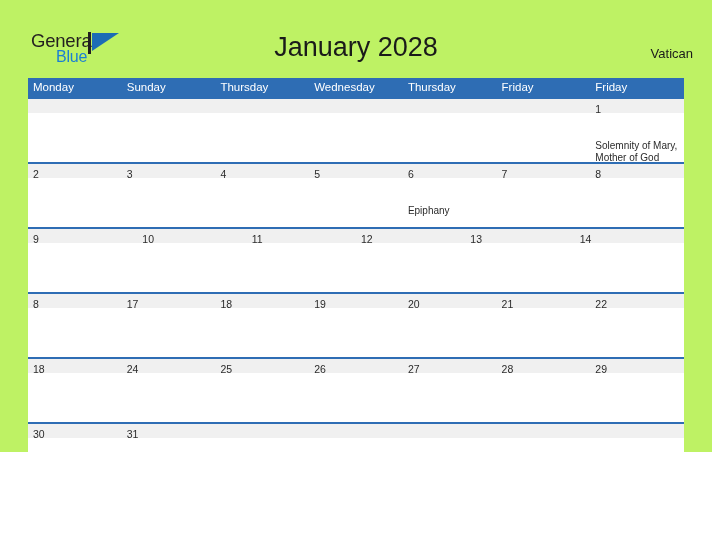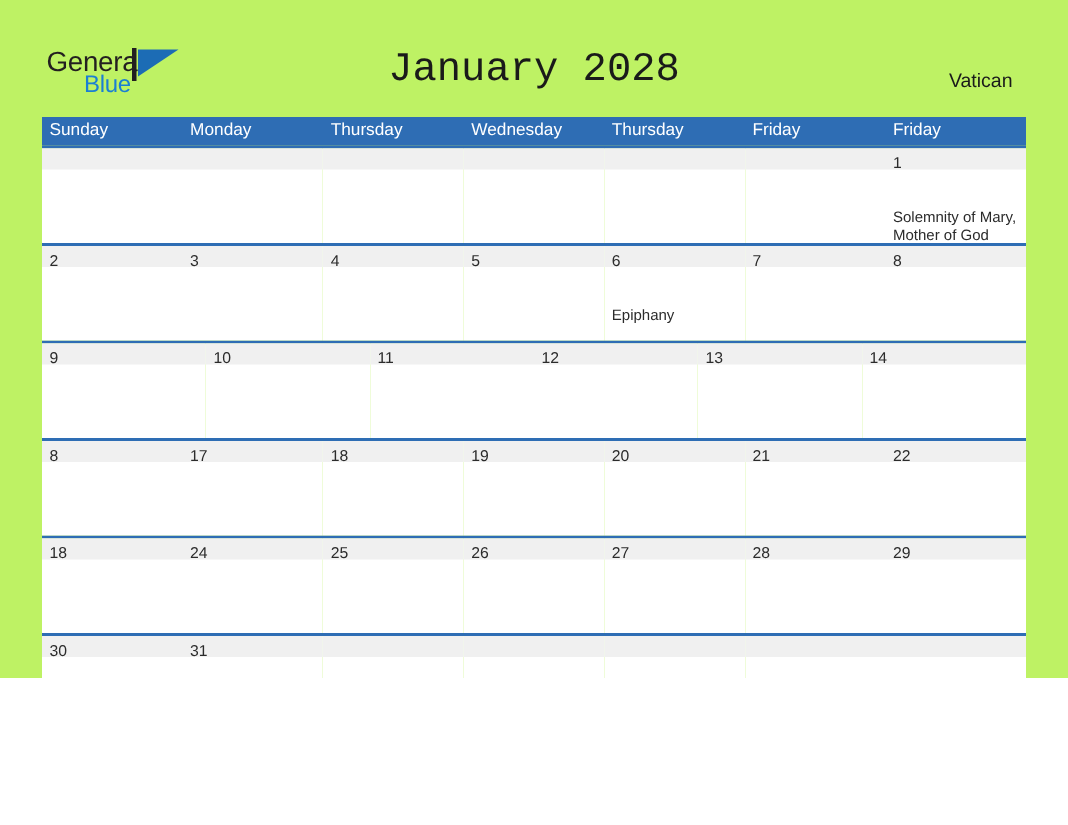--- a/index.html
+++ b/index.html
@@ -74,28 +74,28 @@
   }
 
   .cal-title {
     position: absolute;
     left: 0;
     top: 30px;
     width: 712px;
     text-align: center;
     font-size: 27px;
     color: #1a1a1a;
-    font-family: Liberation Mono, monospace;
+    font-family: Liberation Sans, sans-serif;
     font-weight: normal;
     line-height: 34px;
   }
 
   .region-label {
     position: absolute;
-    right: 37px;
+    right: 19px;
     top: 46px;
     font-size: 13px;
     color: #1a1a1a;
     font-family: "Liberation Sans", sans-serif;
     white-space: nowrap;
   }
 
   
   .calendar {
     position: absolute;
@@ -175,22 +175,22 @@
     </div>
 
     <div class="cal-title">January 2028</div>
 
     <div class="region-label">Vatican</div>
   </div>
 
   <div class="calendar">
 
     <div class="weekdays">
+      <div class="weekday">Monday</div>
       <div class="weekday">Sunday</div>
-      <div class="weekday">Monday</div>
       <div class="weekday">Thursday</div>
       <div class="weekday">Wednesday</div>
       <div class="weekday">Thursday</div>
       <div class="weekday">Friday</div>
       <div class="weekday">Friday</div>
     </div>
 
     <div class="week">
       <div class="daycell">
         <div class="daynum-band"><span class="daynum"></span></div>

